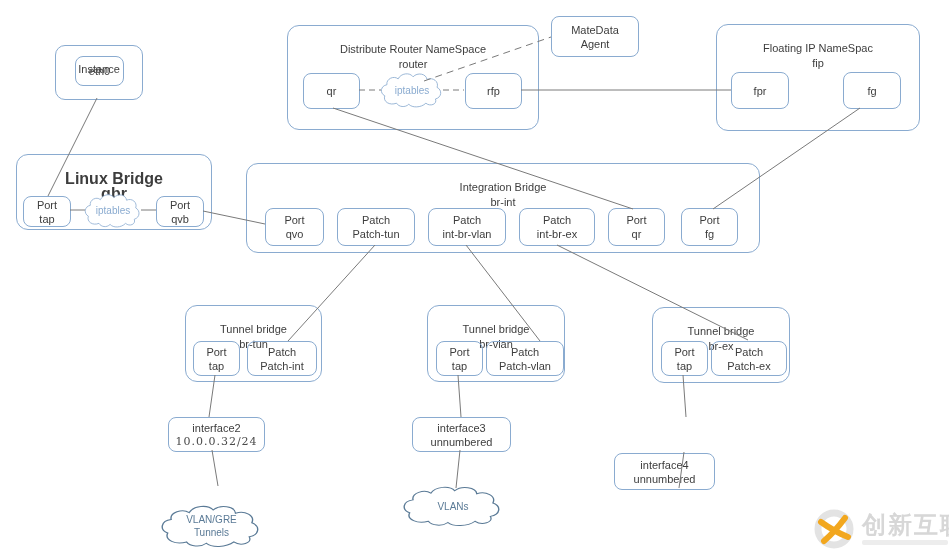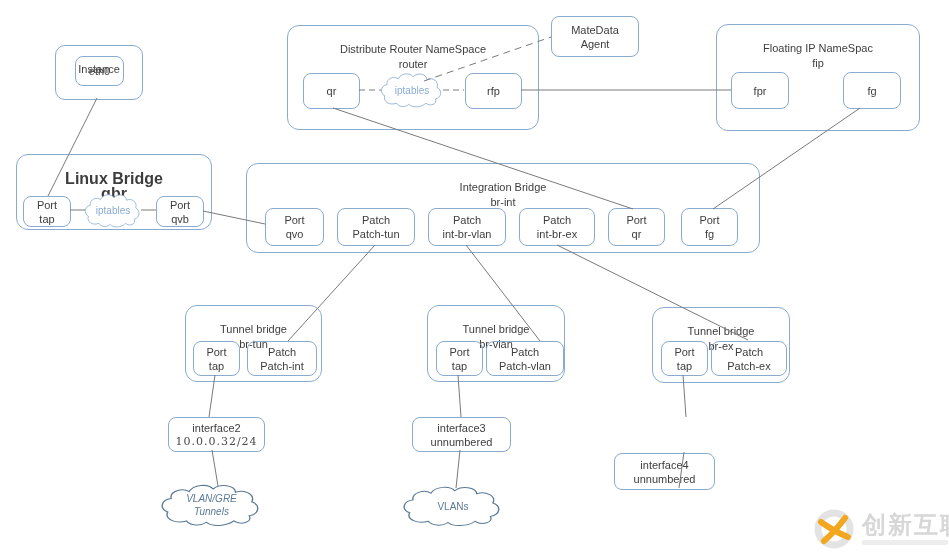--- a/index.html
+++ b/index.html
@@ -192,21 +192,21 @@
   </div>
   <div class="box" style="left:412px;top:417px;width:97px;height:33px;">
     <div>interface3</div>
     <div>unnumbered</div>
   </div>
   <div class="box" style="left:614px;top:417px;width:99px;height:35px;margin-top:36px;">
     <div>interface4</div>
     <div>unnumbered</div>
   </div>
 
-  <div class="cloud" style="left:160px;top:482px;width:103px;height:46px;color:#5a7a96;font-style:italic;">
+  <div class="cloud" style="left:160px;top:503px;width:103px;height:46px;color:#5a7a96;">
     <svg viewBox="0 0 120 72" preserveAspectRatio="none">
         <use href="#cloud-shape"></use>
       </svg>
     <span class="cloud-label">
       <span>VLAN/GRE</span><br>
       <span>Tunnels</span>
     </span>
   </div>
   <div class="cloud" style="left:402px;top:484px;width:102px;height:44px;color:#5a7a96;">
     <svg viewBox="0 0 120 72" preserveAspectRatio="none">

